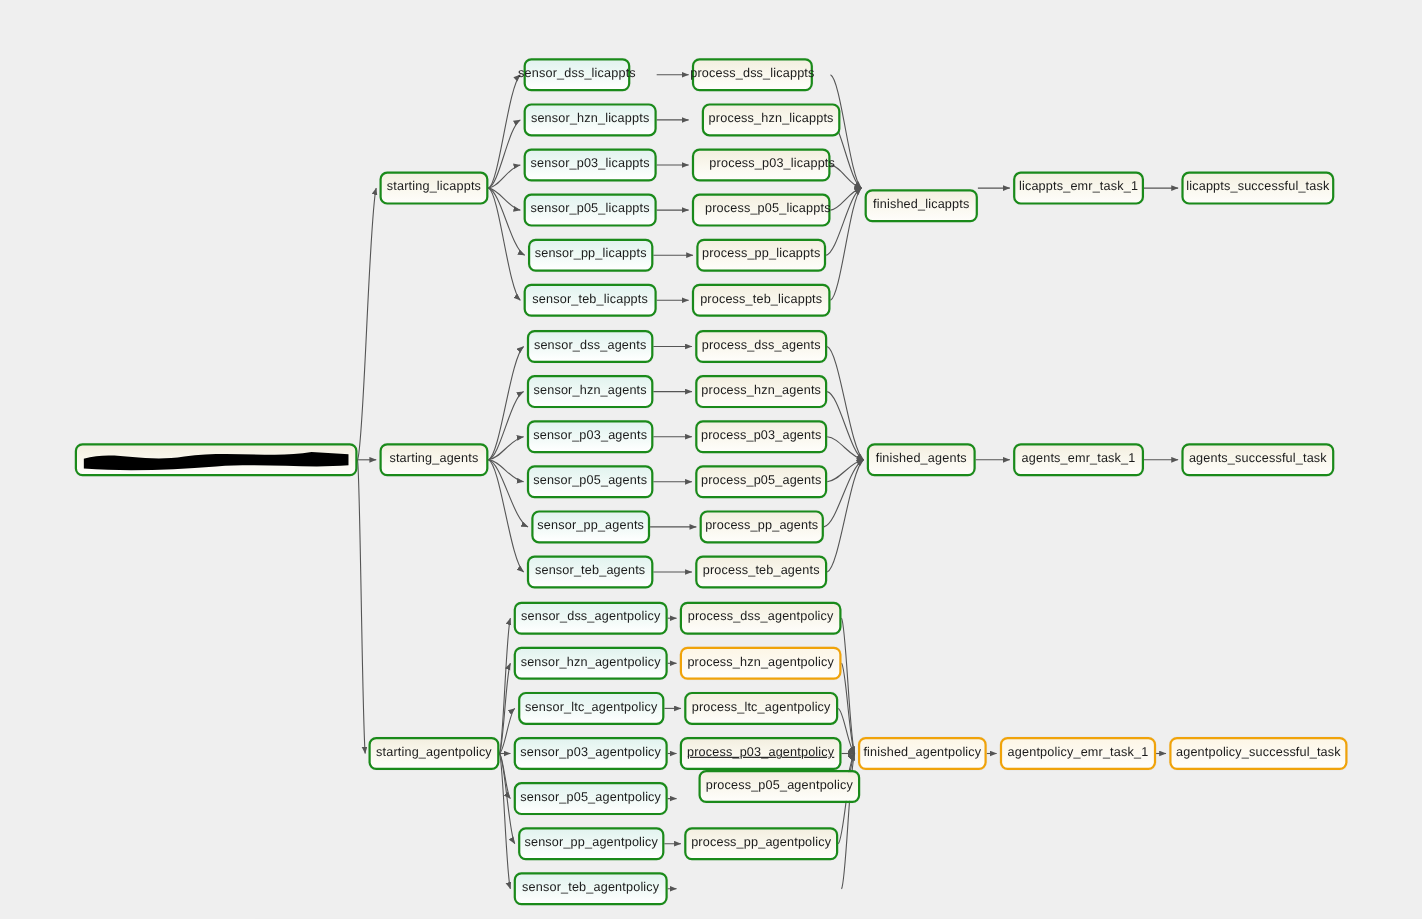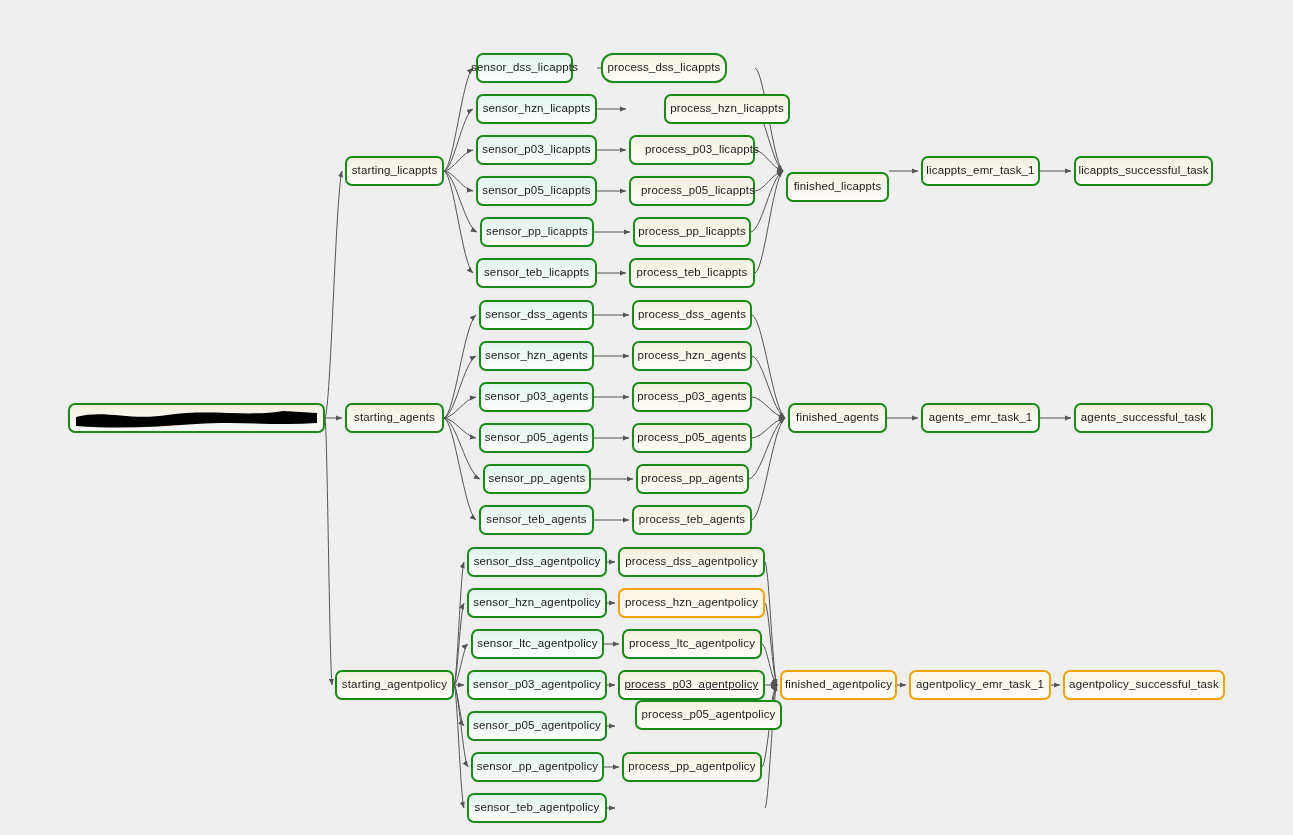--- a/index.html
+++ b/index.html
@@ -167,24 +167,24 @@
       </div>
       <div class="graph-node kind-sensor" style="left: 476px; top: 176px; width: 121px; height: 30px;">
         <span class="node-label">sensor_p05_licappts</span>
       </div>
       <div class="graph-node kind-sensor" style="left: 480px; top: 217px; width: 114px; height: 30px;">
         <span class="node-label">sensor_pp_licappts</span>
       </div>
       <div class="graph-node kind-sensor" style="left: 476px; top: 258px; width: 121px; height: 30px;">
         <span class="node-label">sensor_teb_licappts</span>
       </div>
-      <div class="graph-node kind-process" style="left: 601px; top: 53px; width: 126px; height: 30px; border-radius: 12px;">
+      <div class="graph-node kind-process" style="left: 629px; top: 53px; width: 110px; height: 30px;">
         <span class="node-label">process_dss_licappts</span>
       </div>
-      <div class="graph-node kind-process" style="left: 664px; top: 94px; width: 126px; height: 30px;">
+      <div class="graph-node kind-process" style="left: 638px; top: 94px; width: 126px; height: 30px;">
         <span class="node-label">process_hzn_licappts</span>
       </div>
       <div class="graph-node kind-process" style="left: 629px; top: 135px; width: 126px; height: 30px; padding-left: 20px;">
         <span class="node-label">process_p03_licappts</span>
       </div>
       <div class="graph-node kind-process" style="left: 629px; top: 176px; width: 126px; height: 30px; padding-left: 12px;">
         <span class="node-label">process_p05_licappts</span>
       </div>
       <div class="graph-node kind-process" style="left: 633px; top: 217px; width: 118px; height: 30px;">
         <span class="node-label">process_pp_licappts</span>

